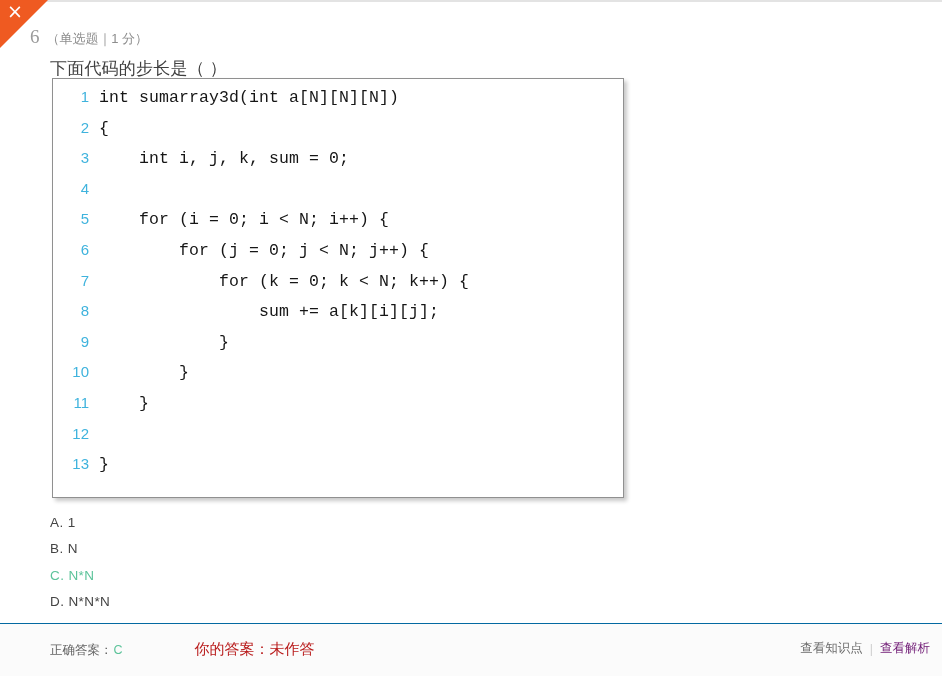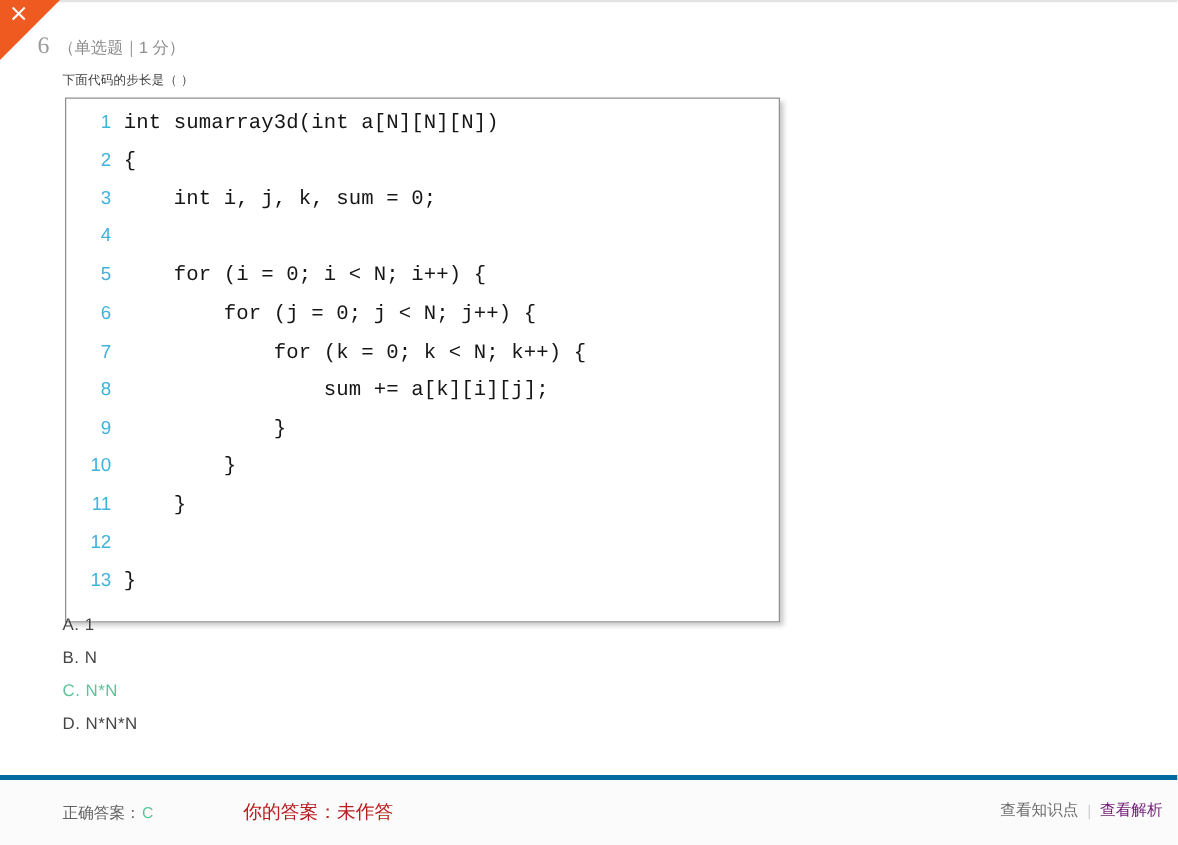--- a/index.html
+++ b/index.html
@@ -79,21 +79,21 @@
   }
   .q-meta {
     font-size: 13px;
     color: #8d8d8d;
   }
 
   .q-text {
     position: absolute;
     top: 55px;
     left: 50px;
-    font-size: 10px;
+    font-size: 17px;
     color: #3f3f3f;
     letter-spacing: .2px;
   }
 
   
   .code-wrap {
     position: absolute;
     top: 76px;
     left: 52px;
     width: 572px;
@@ -125,42 +125,42 @@
     color: #161616;
     font-size: 16.5px;
     font-family: "Liberation Mono", "DejaVu Sans Mono", monospace;
     letter-spacing: .1px;
   }
 
   
   .options {
     position: absolute;
     left: 50px;
-    top: 485px;
+    top: 508px;
   }
   .option {
     font-size: 13.5px;
     color: #444444;
     line-height: 26.4px;
     letter-spacing: .4px;
     cursor: pointer;
   }
   .option.correct {
     color: #5cc39a;
   }
 
   
   .footer {
     position: absolute;
     left: 0;
     right: 0;
     bottom: 0;
     height: 52px;
     background: #fbfbfb;
-    border-top: 4px solid #0369a1;
+    border-top: 1px solid #0369a1;
   }
   .footer-left {
     position: absolute;
     left: 50px;
     top: 16px;
     display: flex;
     align-items: baseline;
     white-space: nowrap;
   }
   .ans-label {

